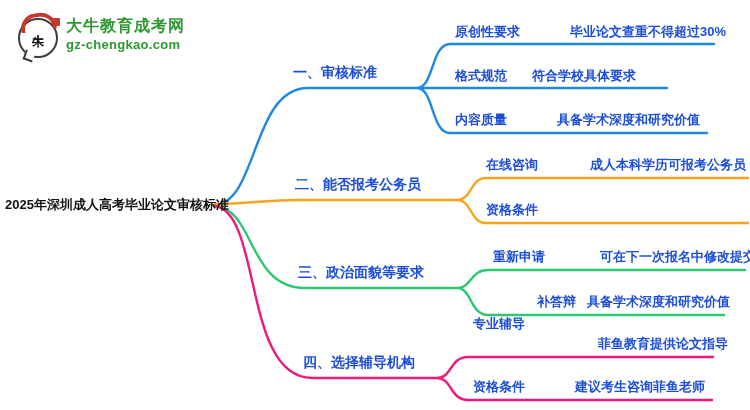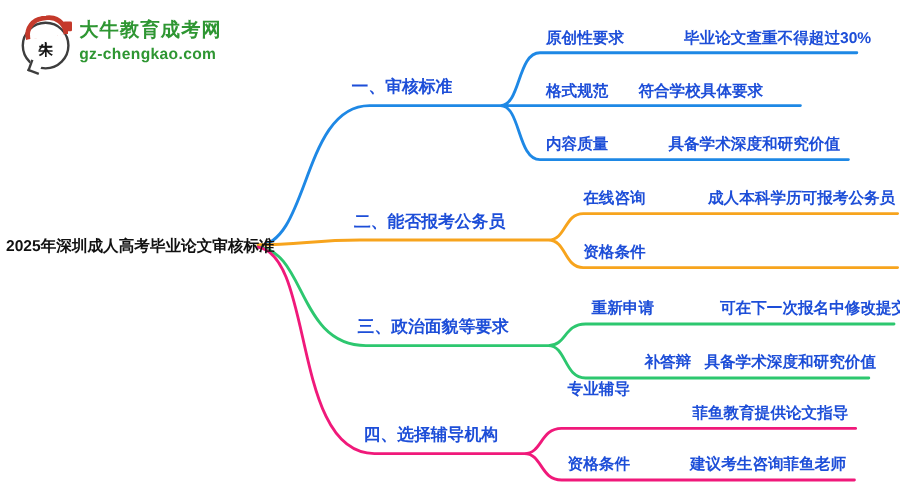--- a/index.html
+++ b/index.html
@@ -96,17 +96,17 @@
   <div class="txt" style="left:486px;top:202px;">资格条件</div>
 
   <div class="txt branch-label" style="left:298px;top:264px;width:150px;">三、政治面貌等要求</div>
   <div class="txt" style="left:493px;top:249px;">重新申请</div>
   <div class="txt" style="left:600px;top:249px;">可在下一次报名中修改提交</div>
   <div class="txt" style="left:493px;top:294px;margin-left:44px;">补答辩</div>
   <div class="txt" style="left:587px;top:294px;">具备学术深度和研究价值</div>
 
   <div class="txt branch-label" style="left:303px;top:354px;width:130px;">四、选择辅导机构</div>
   <div class="txt" style="left:473px;top:316px;font-family:Liberation Serif, serif;">专业辅导</div>
-  <div class="txt" style="left:577px;top:336px;">菲鱼教育提供论文指导</div>
+  <div class="txt" style="left:598px;top:336px;">菲鱼教育提供论文指导</div>
   <div class="txt" style="left:473px;top:379px;">资格条件</div>
   <div class="txt" style="left:575px;top:379px;">建议考生咨询菲鱼老师</div>
 
 </div>
 
 </body></html>

